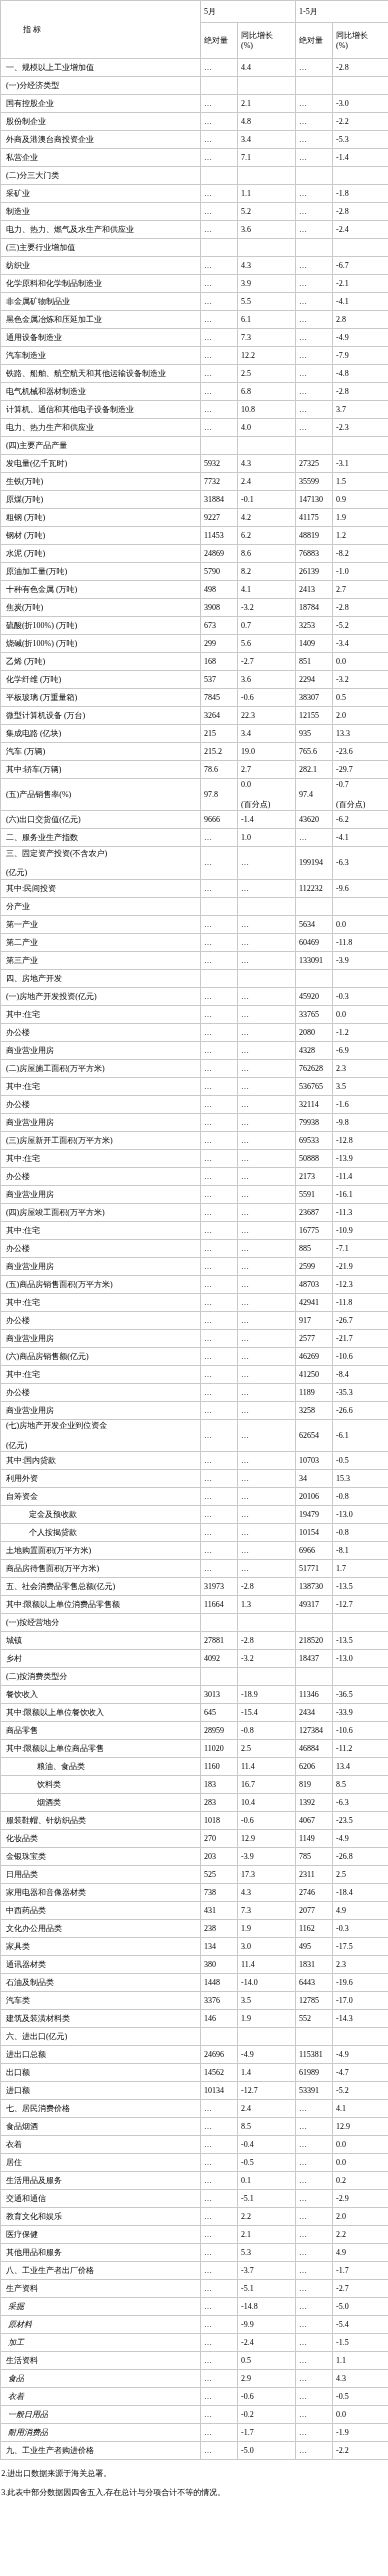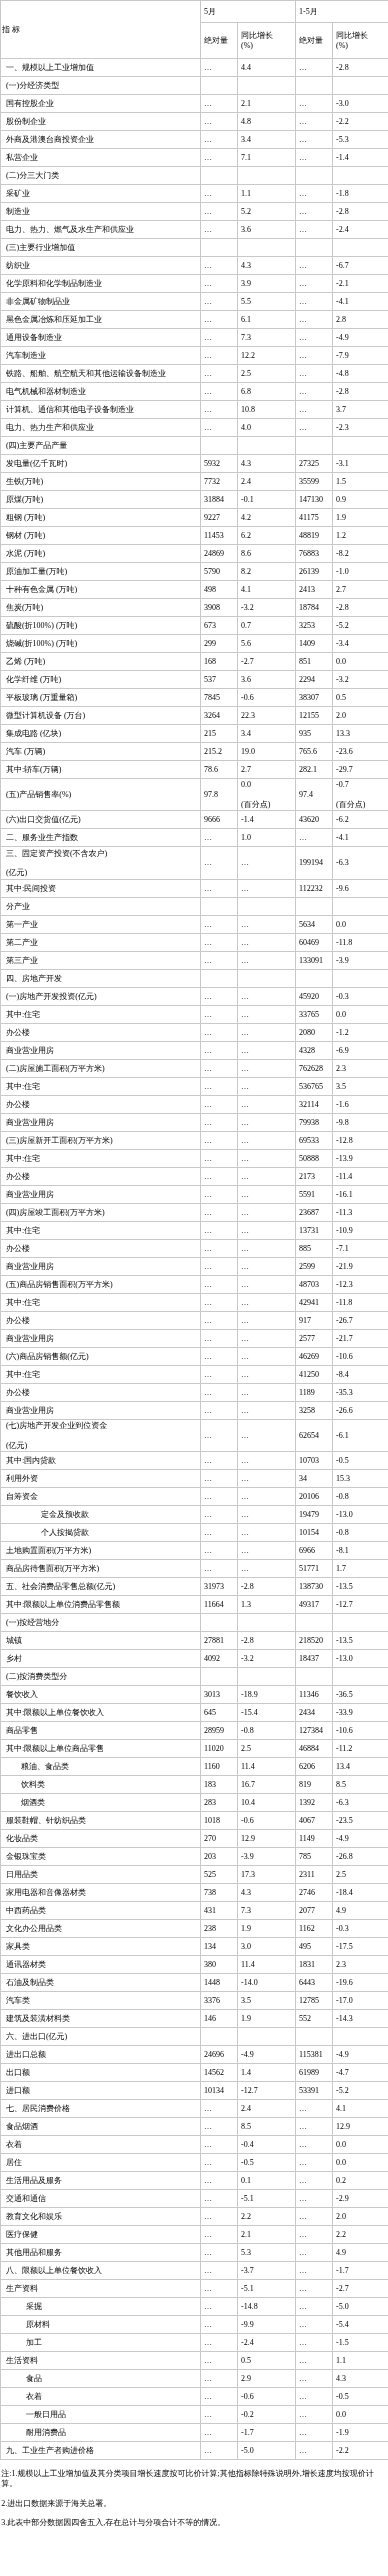--- a/index.html
+++ b/index.html
@@ -25,26 +25,26 @@
     font-weight: normal;
     text-align: left;
     vertical-align: middle;
     padding: 1.2px 3px;
     line-height: 9.7px;
     white-space: pre-line;
     overflow: hidden;
   }
   thead tr.h1 th { height: 22px; }
   thead tr.h2 th { height: 36px; }
-  th.indicator-h { padding-left: 1px; font-family: Liberation Serif, serif; }
+  th.indicator-h { padding-left: 22px; font-family: Liberation Serif, serif; }
   td { height: 18px; }
   td.lbl { padding-left: 4.9px; }
-  td.lbl.i1 { padding-left: 25px; }
-  td.lbl.i2 { padding-left: 40px; }
-  td.lbl.i3 { padding-left: 20px; }
+  td.lbl.i1 { padding-left: 7px; font-style: italic; }
+  td.lbl.i2 { padding-left: 28px; }
+  td.lbl.i3 { padding-left: 36px; }
   .notes {
     padding: 8.5px 3.6px 2.4px 1.2px;
     font-size: 8px;
   }
   .notes p {
     margin: 0 0 9px 0;
     line-height: 10.3px;
   }
 </style>
 </head>
@@ -518,21 +518,21 @@
         <td class="lbl">(四)房屋竣工面积(万平方米)</td>
         <td>…</td>
         <td>…</td>
         <td>23687</td>
         <td>-11.3</td>
       </tr>
       <tr>
         <td class="lbl">其中:住宅</td>
         <td>…</td>
         <td>…</td>
-        <td>13731</td>
+        <td>16775</td>
         <td>-10.9</td>
       </tr>
       <tr>
         <td class="lbl">办公楼</td>
         <td>…</td>
         <td>…</td>
         <td>885</td>
         <td>-7.1</td>
       </tr>
       <tr>
@@ -916,21 +916,21 @@
         <td>2.2</td>
       </tr>
       <tr>
         <td class="lbl">其他用品和服务</td>
         <td>…</td>
         <td>5.3</td>
         <td>…</td>
         <td>4.9</td>
       </tr>
       <tr>
-        <td class="lbl">八、限额以上单位餐饮收入</td>
+        <td class="lbl">八、工业生产者出厂价格</td>
         <td>…</td>
         <td>-3.7</td>
         <td>…</td>
         <td>-1.7</td>
       </tr>
       <tr>
         <td class="lbl">生产资料</td>
         <td>…</td>
         <td>-5.1</td>
         <td>…</td>
@@ -996,17 +996,16 @@
         <td class="lbl">九、工业生产者购进价格</td>
         <td>…</td>
         <td>-5.0</td>
         <td>…</td>
         <td>-2.2</td>
       </tr>
     </tbody>
 </table>
 
 <div class="notes">
-  <p>注:1.规模以上工业增加值及其分类项目增长速度按可比价计算;其他指标除特殊说明外,增长速度均按现价计算。</p>
   <p>2.进出口数据来源于海关总署。</p>
   <p>3.此表中部分数据因四舍五入,存在总计与分项合计不等的情况。</p>
 </div>
 
 
 </body></html>

